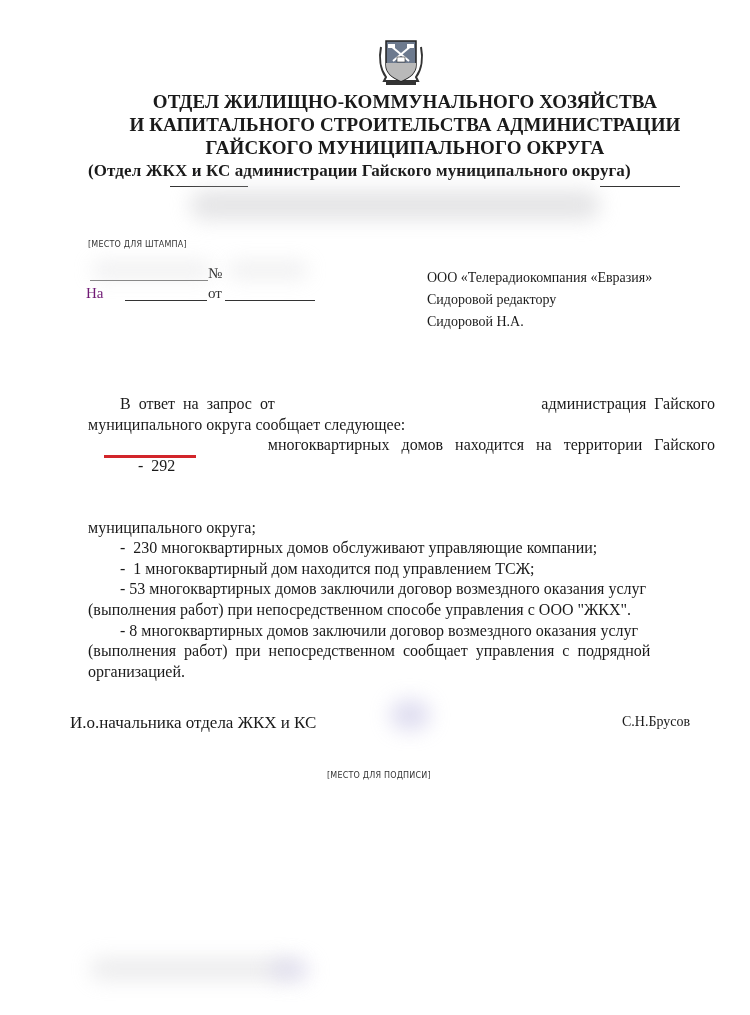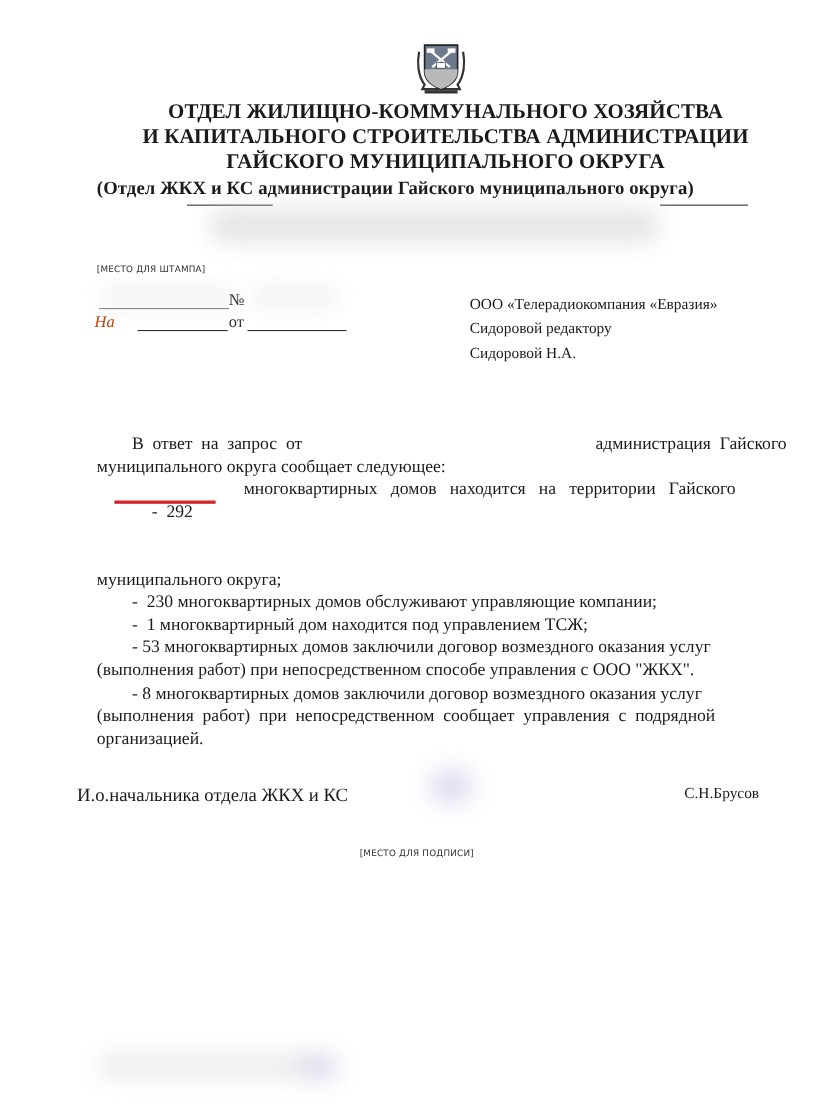--- a/index.html
+++ b/index.html
@@ -49,42 +49,42 @@
 <div class="abs rule" style="left:170px; top:186px; width:78px;"></div>
 <div class="abs rule" style="left:600px; top:186px; width:80px;"></div>
 <div class="abs blur" style="left:190px; top:190px; width:410px; height:30px;"></div>
 
 <div class="abs stamp" style="left:88px; top:240px;">[МЕСТО ДЛЯ ШТАМПА]</div>
 
 <div class="abs blur" style="left:92px; top:262px; width:120px; height:16px; opacity:0.35;"></div>
 <div class="abs rule" style="left:90px; top:280px; width:118px; background:#888;"></div>
 <div class="abs smalltxt" style="left:208px; top:265px;">№</div>
 <div class="abs blur" style="left:228px; top:262px; width:80px; height:16px; opacity:0.35;"></div>
-<div class="abs smalltxt" style="left:86px; top:285px; color:#c2410c;font-style:italic;">На</div>
+<div class="abs smalltxt" style="left:86px; top:285px; color:#701a75;">На</div>
 <div class="abs rule" style="left:125px; top:300px; width:82px;"></div>
 <div class="abs smalltxt" style="left:208px; top:285px;">от</div>
 <div class="abs rule" style="left:225px; top:300px; width:90px;"></div>
 
 <div class="abs addr" style="top:267px;">ООО «Телерадиокомпания «Евразия»</div>
 <div class="abs addr" style="top:289px;">Сидоровой редактору</div>
 <div class="abs addr" style="top:311px;">Сидоровой Н.А.</div>
 
 <div class="abs body" style="top:394px;">
   <div class="line ind">
     <span style="white-space:pre;">В  ответ  на  запрос  от</span>
     <span style="display:inline-block; width:180px;"></span>
     <span style="white-space:pre;">администрация  Гайского</span>
   </div>
   <div>муниципального округа сообщает следующее:</div>
   <div class="line" style="padding-left:26px;">
     <span style="position:relative; white-space:pre;">
       <span>-  292</span>
       <span class="underline-red" style="position:absolute; left:-10px; top:20px; width:92px;"></span>
     </span>
-    <span style="white-space:pre; flex:1; text-align:center;">многоквартирных   домов   находится   на   территории   Гайского</span>
+    <span style="white-space:pre; flex:1; text-align:right;">многоквартирных   домов   находится   на   территории   Гайского</span>
   </div>
   <div>муниципального округа;</div>
   <div class="ind" style="white-space:pre;">-  230 многоквартирных домов обслуживают управляющие компании;</div>
   <div class="ind" style="white-space:pre;">-  1 многоквартирный дом находится под управлением ТСЖ;</div>
   <div class="ind">- 53 многоквартирных домов заключили договор возмездного оказания услуг</div>
   <div>(выполнения работ) при непосредственном способе управления с ООО "ЖКХ".</div>
   <div class="ind">- 8 многоквартирных домов заключили договор возмездного оказания услуг</div>
   <div style="white-space:pre;">(выполнения  работ)  при  непосредственном  сообщает  управления  с  подрядной</div>
   <div>организацией.</div>
 </div>

